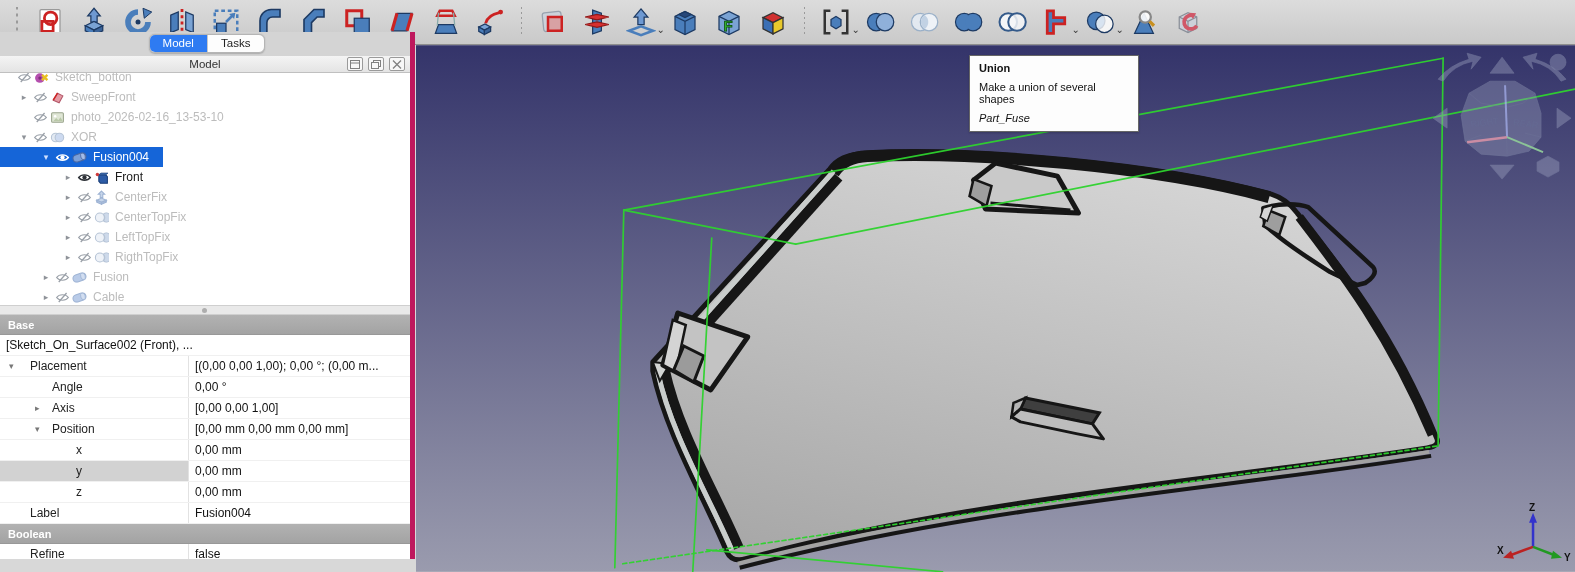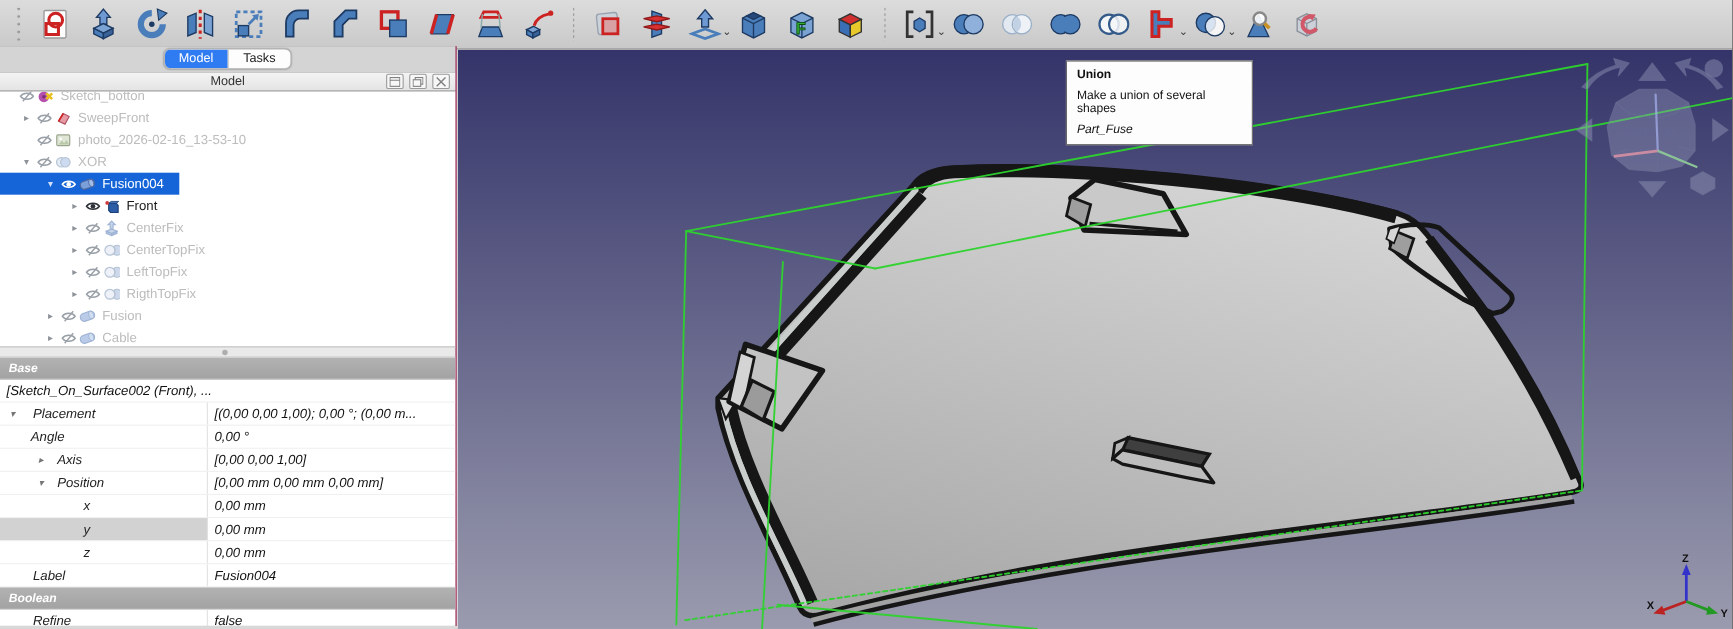--- a/index.html
+++ b/index.html
@@ -14,22 +14,22 @@
     background-image:radial-gradient(circle,#9a9a9a 1.2px,transparent 1.4px);
     background-size:6px 7px;background-repeat:repeat-y;background-position:center;}
   .tb-btn{position:relative;width:34px;height:36px;margin:0 5px;display:flex;
     align-items:center;justify-content:center;border-radius:4px;}
   .tb-btn svg{width:30px;height:30px;}
   .tb-dd{position:absolute;right:-7px;bottom:6px;font-size:10px;color:#3a3a3a;line-height:8px;}
   .tb-sep{width:1px;height:30px;margin:0 9px;
     background-image:linear-gradient(#9a9a9a 50%,transparent 50%);background-size:1px 5px;}
 
   
-  #left-panel{position:absolute;left:0;top:42px;width:415px;height:527px;
-    background:#737373;border-right:1px solid #be185d;}
+  #left-panel{position:absolute;left:0;top:32px;width:415px;height:527px;
+    background:#0f766e;border-right:5px solid #be185d;}
   #tabstrip{position:relative;height:24px;background:#d4d4d4;}
   #segctl{position:absolute;left:149px;top:2px;width:116px;height:19px;display:flex;
     border:1px solid #b5b5b5;border-radius:6px;overflow:hidden;background:#fdfdfd;
     box-shadow:0 .5px 1.5px rgba(0,0,0,.2);}
   .seg{flex:1;font-size:11.5px;text-align:center;line-height:17px;color:#222;}
   .seg.active{background:#2e7bf2;color:#fff;}
   #panel-header{position:relative;height:17px;background:linear-gradient(#f4f4f4,#e4e4e4);
     border-bottom:1px solid #c0c0c0;}
   #panel-title{text-align:center;font-size:11.5px;color:#333;line-height:16px;}
   #panel-btns{position:absolute;right:5px;top:1px;display:flex;gap:5px;}
@@ -47,21 +47,21 @@
   .ticon{width:17px;height:15px;flex:none;display:flex;align-items:center;justify-content:center;}
   .ticon svg{width:15px;height:15px;}
   .tlabel{font-size:12px;margin-left:5px;color:#1a1a1a;}
   .trow.dim .tlabel{color:#bcbcbc;}
   .trow.sel .tlabel{color:#fff;}
 
   #splitter{position:relative;height:10px;background:#e9e9e9;
     border-top:1px solid #cfcfcf;border-bottom:1px solid #cfcfcf;}
   #splitter .dot{position:absolute;left:202px;top:2px;width:5px;height:5px;border-radius:50%;background:#aeaeae;}
 
-  #props{height:244px;overflow:hidden;background:#fff;font-size:12px;font-style:italic;}
+  #props{height:244px;overflow:hidden;background:#fff;font-size:12px;}
   .psec{height:20px;background:linear-gradient(#b2b2b2,#a3a3a3);color:#fff;font-weight:bold;
     font-size:11px;line-height:20px;padding-left:8px;border-bottom:1px solid #989898;}
   .prow{display:flex;height:21px;border-bottom:1px solid #f0f0f0;align-items:stretch;}
   .pname{position:relative;width:189px;flex:none;border-right:1px solid #e2e2e2;
     display:flex;align-items:center;color:#222;}
   .pname.selcell{background:#d2d2d2;}
   .pchev{position:absolute;font-size:9px;color:#777;top:5px;}
   .pval{flex:1;display:flex;align-items:center;padding-left:6px;color:#111;
     white-space:nowrap;overflow:hidden;}
 
@@ -535,21 +535,21 @@
           <div class="pval">[Sketch_On_Surface002 (Front), ...</div>
         </div>
         <div class="prow">
           <div class="pname" style="padding-left: 30px;">
             <span class="pchev" style="left: 9px;">▾</span>
             <span>Placement</span>
           </div>
           <div class="pval">[(0,00 0,00 1,00); 0,00 °; (0,00 m...</div>
         </div>
         <div class="prow">
-          <div class="pname" style="padding-left: 28px;">
+          <div class="pname" style="padding-left: 52px;">
             <span>Angle</span>
           </div>
           <div class="pval">0,00 °</div>
         </div>
         <div class="prow">
           <div class="pname" style="padding-left: 52px;">
             <span class="pchev" style="left: 35px;">▸</span>
             <span>Axis</span>
           </div>
           <div class="pval">[0,00 0,00 1,00]</div>

